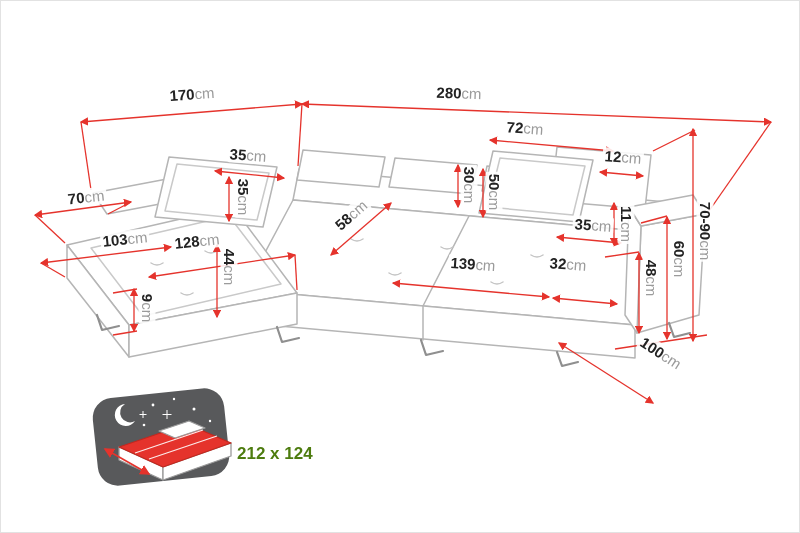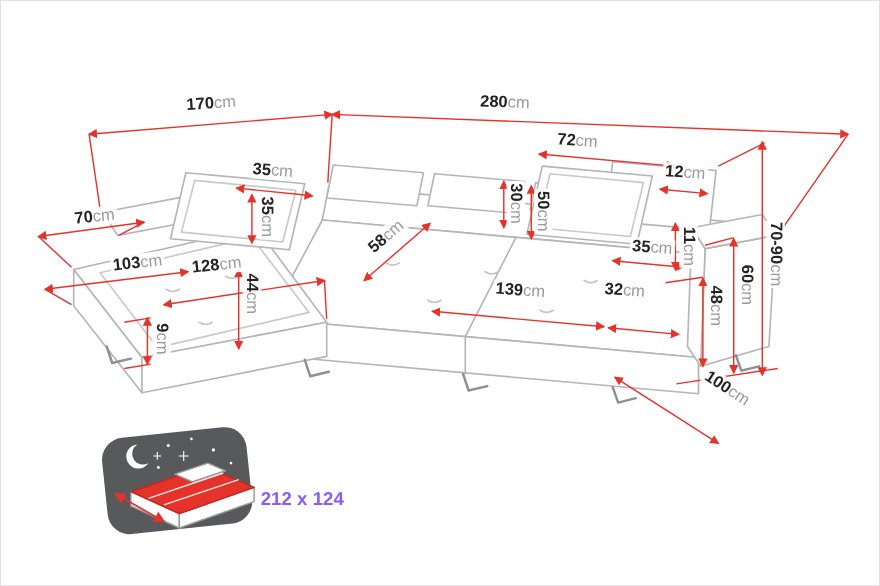--- a/index.html
+++ b/index.html
@@ -12,21 +12,21 @@
   .labels-layer{position:absolute;left:0;top:0;width:100%;height:100%;pointer-events:none;}
   .dim-label{
     position:absolute;white-space:nowrap;line-height:1;
     font-size:15px;background:rgba(255,255,255,.88);
     padding:1px 2px;border-radius:2px;
   }
   .dim-label .val{font-weight:700;color:#232323;}
   .dim-label .unit{font-weight:400;color:#9b9b9b;}
   .bed-size-label{
     position:absolute;left:236px;top:443px;
-    font-size:17px;font-weight:700;color:#8b5cf6;white-space:nowrap;
+    font-size:17px;font-weight:700;color:#4d7c0f;white-space:nowrap;
   }
 </style>
 </head>
 <body>
 
 <div class="canvas">
 
   <svg width="798" height="531" viewBox="0 0 798 531">
     <defs>
       <marker id="ar" viewBox="0 0 10 10" refX="8.5" refY="5" markerWidth="6.5" markerHeight="6.5" orient="auto-start-reverse">

